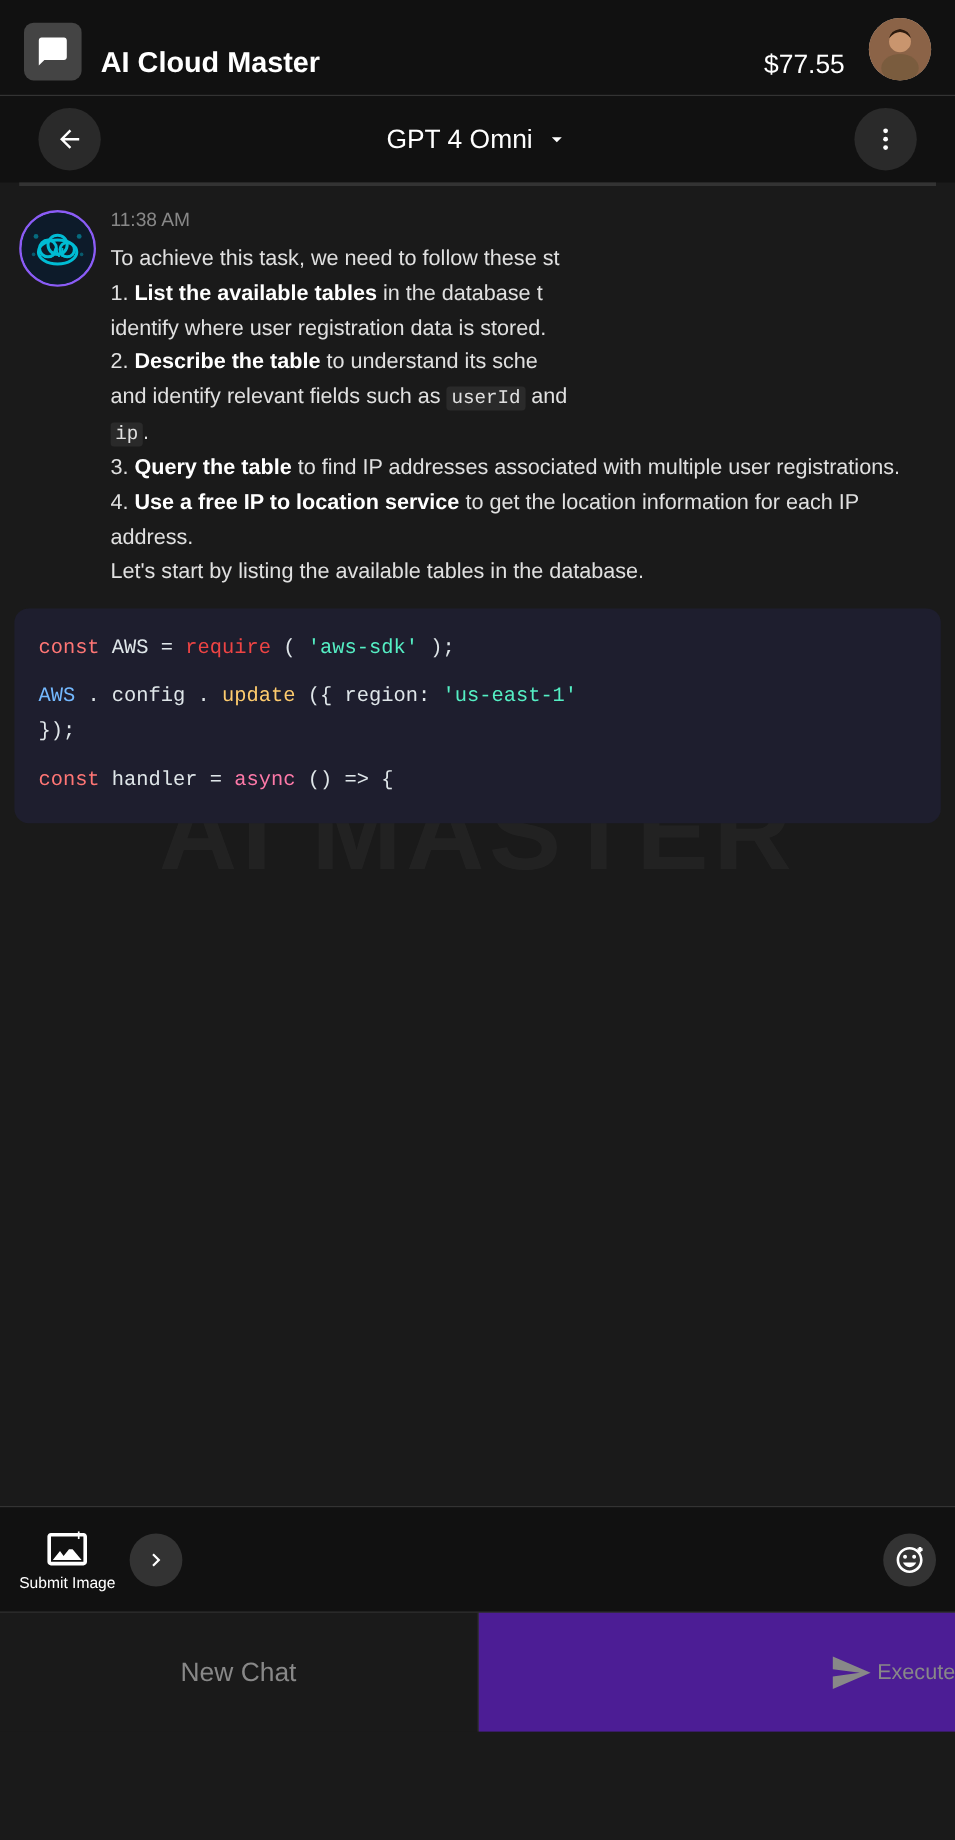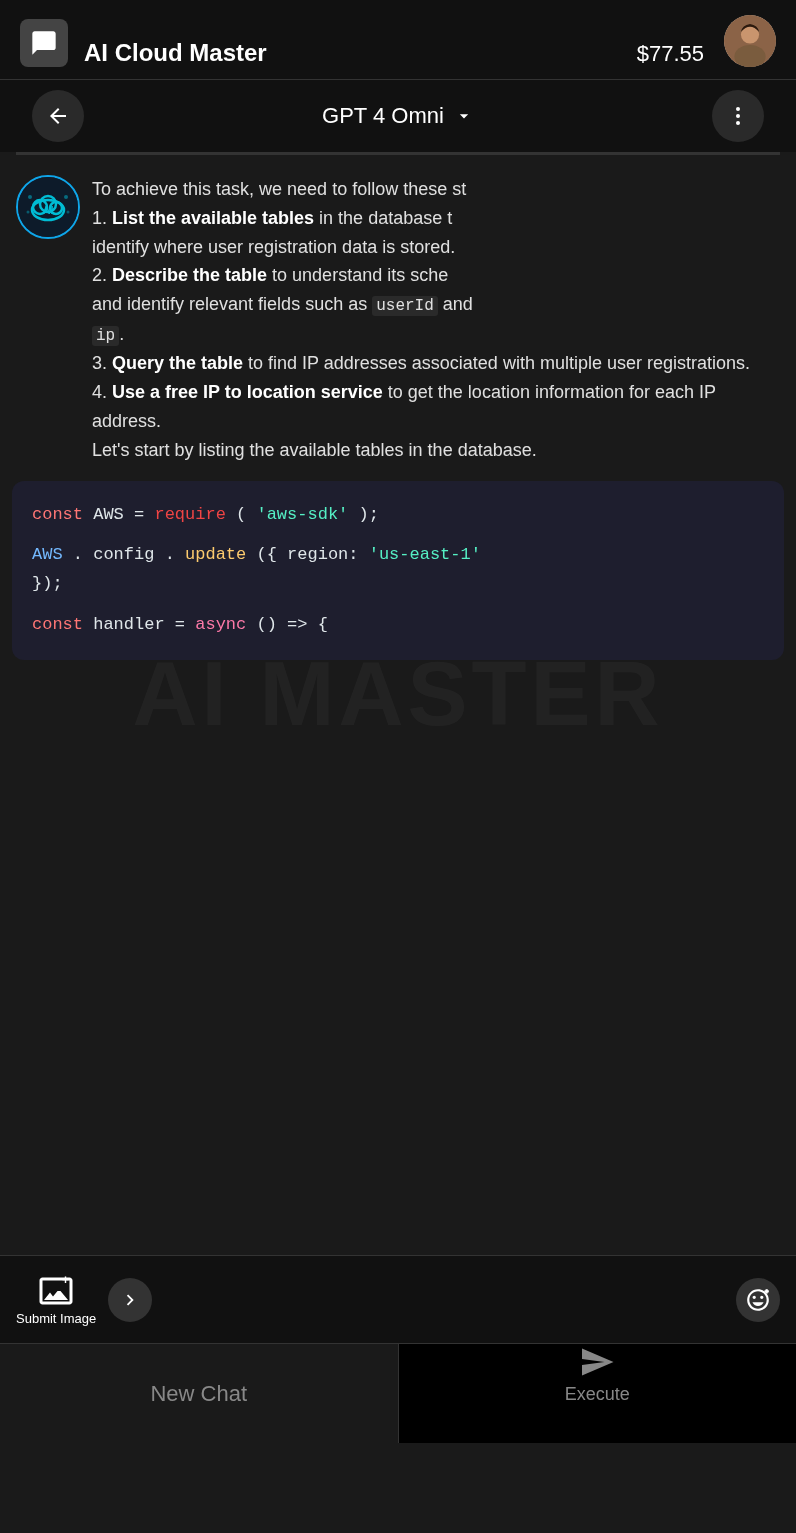--- a/index.html
+++ b/index.html
@@ -161,21 +161,21 @@
       gap: 12px;
       position: relative;
       z-index: 1;
     }
     .ai-avatar {
       width: 64px;
       height: 64px;
       flex-shrink: 0;
       border-radius: 50%;
       background: #1a2a3a;
-      border: 2px solid #0ea5e9;
+      border: 2px solid #8b5cf6;
       display: flex;
       align-items: center;
       position: relative;
     }
 
     .message-content {
       flex: 1;
       overflow: hidden;
     }
     .message-time {
@@ -288,25 +288,25 @@
       display: flex;
       align-items: center;
       justify-content: center;
       font-size: 22px;
       color: #888;
       cursor: pointer;
       border-right: 1px solid #333;
     }
     .execute-section {
       flex: 1;
-      background: #000000;
-      display: flex;
-      flex-direction: column;
-      align-items: center;
-      justify-content: flex-start;
+      background: #4c1d95;
+      display: flex;
+      flex-direction: row;
+      align-items: center;
+      justify-content: flex-end;
       gap: 4px;
       cursor: pointer;
     }
     .execute-send-icon {
       display: flex;
       align-items: center;
       justify-content: center;
     }
     .execute-send-icon svg { width: 36px; height: 36px; fill: #888; }
     .execute-label {
@@ -381,20 +381,21 @@
 
         <text x="30" y="37" text-anchor="middle" font-size="11" font-weight="bold" fill="#00bcd4" font-family="Arial">AI</text>
 
         <circle cx="12" cy="20" r="2" fill="#00bcd4" opacity="0.5"></circle>
         <circle cx="48" cy="20" r="2" fill="#00bcd4" opacity="0.5"></circle>
         <circle cx="10" cy="35" r="1.5" fill="#00bcd4" opacity="0.4"></circle>
         <circle cx="50" cy="35" r="1.5" fill="#00bcd4" opacity="0.4"></circle>
       </svg>
     </div>
     <div class="message-content">
+      <div class="message-time">11:38 AM</div>
       <div class="message-text">
         To achieve this task, we need to follow these st<br>
         1. <strong>List the available tables</strong> in the database t<br>
         identify where user registration data is stored.<br>
         2. <strong>Describe the table</strong> to understand its sche<br>
         and identify relevant fields such as <code>userId</code> and<br>
         <code>ip</code>.<br>
         3. <strong>Query the table</strong> to find IP addresses associated with multiple user registrations.<br>
         4. <strong>Use a free IP to location service</strong> to get the location information for each IP address.<br>
         Let's start by listing the available tables in the database.

